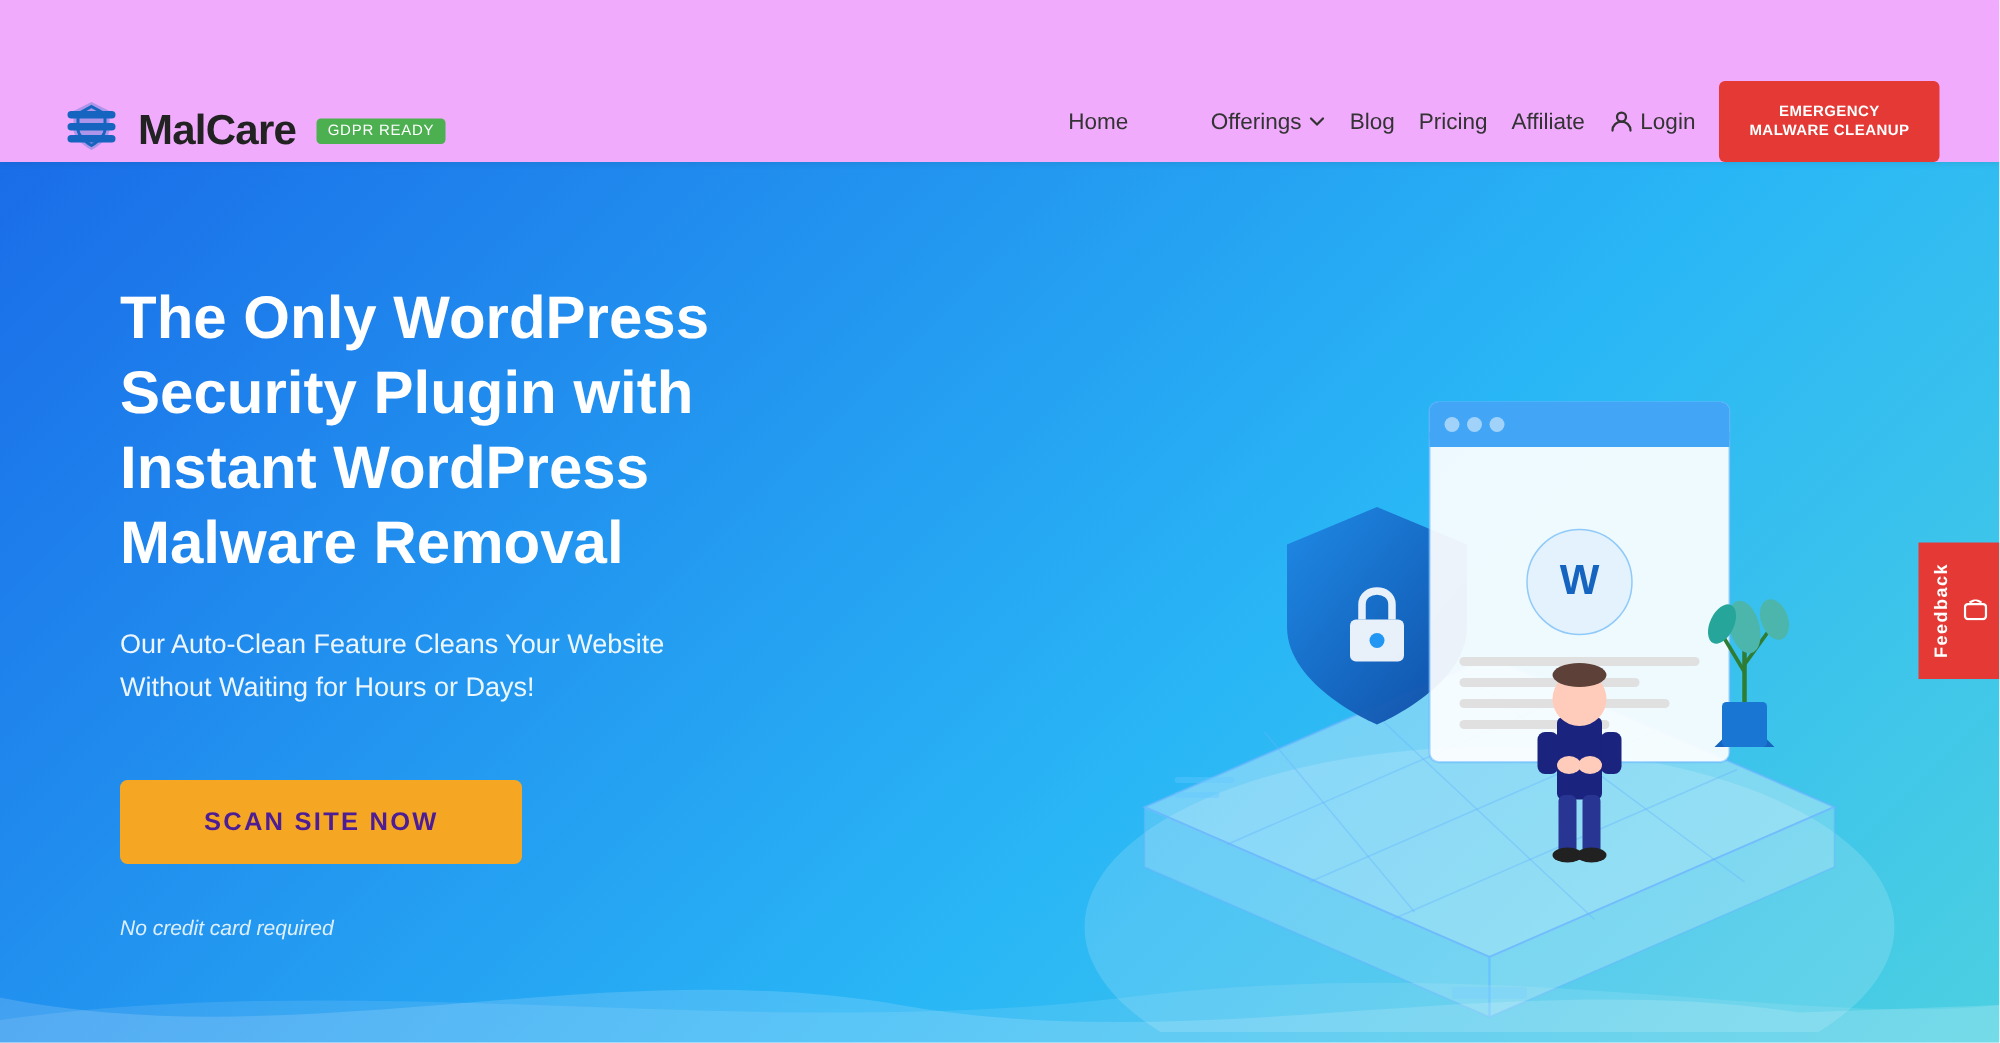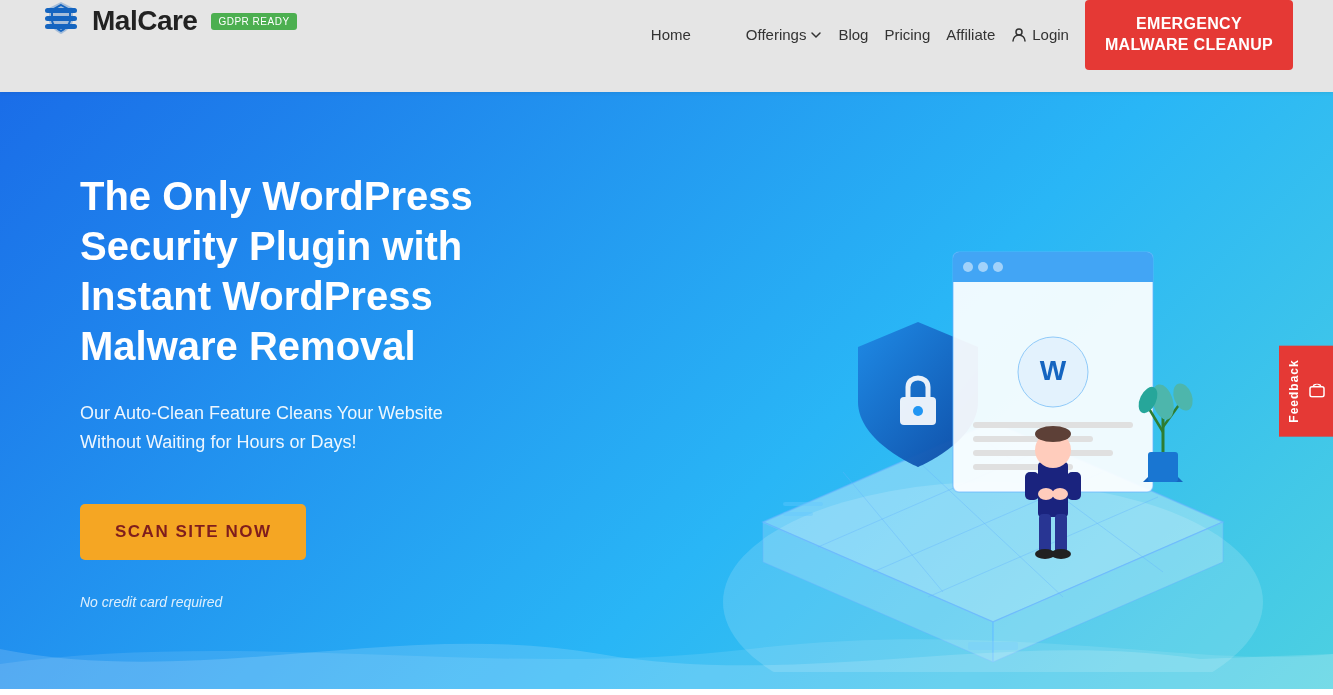--- a/index.html
+++ b/index.html
@@ -1,23 +1,23 @@
 <!DOCTYPE html>
 <html><head>
   <meta charset="utf-8">
   <style>
     * { margin: 0; padding: 0; box-sizing: border-box; }
     body { font-family: 'Segoe UI', Arial, sans-serif; width: 1333px; height: 695px; overflow: hidden; position: relative; }
 
     
     .header {
-      background: #e5e5e5;
-      height: 92px;
-      display: flex;
-      align-items: flex-start;
+      background: #f0abfc;
+      height: 108px;
+      display: flex;
+      align-items: flex-end;
       justify-content: space-between;
       padding: 0 40px;
       position: relative;
       z-index: 10;
       box-shadow: 0 1px 4px rgba(0,0,0,0.08);
     }
     .logo-area {
       display: flex;
       align-items: center;
       gap: 10px;
@@ -65,21 +65,21 @@
       align-items: center;
       gap: 5px;
       color: #333;
       font-size: 15px;
       font-weight: 500;
       text-decoration: none;
     }
     .emergency-btn {
       background: #e53935;
       color: #fff;
-      font-size: 16px;
+      font-size: 10px;
       font-weight: 700;
       padding: 14px 20px;
       border: none;
       border-radius: 4px;
       cursor: pointer;
       text-align: center;
       line-height: 1.3;
       letter-spacing: 0.3px;
       text-transform: uppercase;
     }
@@ -108,24 +108,24 @@
     }
     .hero-subtitle {
       font-size: 18px;
       color: rgba(255,255,255,0.92);
       line-height: 1.6;
       margin-bottom: 48px;
       font-weight: 400;
     }
     .scan-btn {
       background: #f5a623;
-      color: #7f1d1d;
+      color: #4c1d95;
       font-size: 17px;
       font-weight: 700;
-      padding: 18px 35px;
+      padding: 18px 56px;
       border: none;
       border-radius: 5px;
       cursor: pointer;
       letter-spacing: 1.5px;
       text-transform: uppercase;
       display: inline-block;
       margin-bottom: 14px;
     }
     .no-cc {
       display: block;

